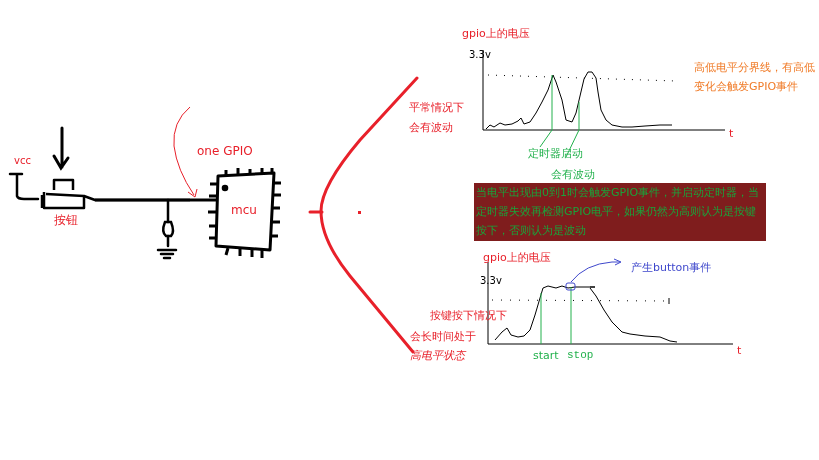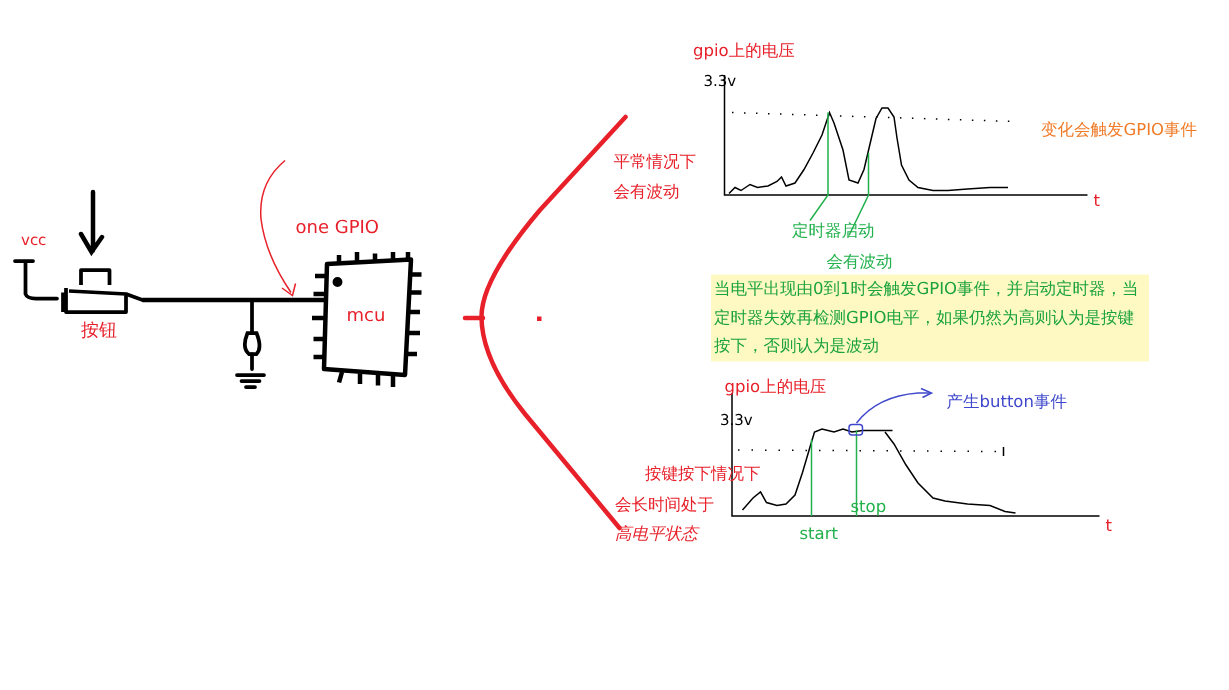--- a/index.html
+++ b/index.html
@@ -7,21 +7,21 @@
            font-family: "DejaVu Sans", "Liberation Sans", sans-serif; }
     .canvas { position: absolute; left: 0; top: 0; width: 819px; height: 460px; }
     .lbl { position: absolute; font-size: 11px; line-height: 13px; white-space: nowrap; }
     .red { color: #e8202a; }
     .orange { color: #f07a26; }
     .green { color: #22b14c; }
     .blue { color: #3f48cc; }
     .black { color: #000000; text-align: right; }
     .note {
       position: absolute; left: 474px; top: 183px; width: 292px; height: 58px;
-      background: #fef9c3; color: #1aa33a; font-size: 11px; line-height: 19px;
+      background: #7f1d1d; color: #1aa33a; font-size: 11px; line-height: 19px;
       padding: 0 2px; box-sizing: border-box; white-space: normal; word-break: break-all;
     }
     svg { position: absolute; left: 0; top: 0; }
   </style>
 </head>
 <body>
 
 <div class="canvas">
 
   <svg width="819" height="460" viewBox="0 0 819 460">
@@ -104,28 +104,29 @@
   <span class="lbl red" style="left:14px; top:154px; font-size:10px;">vcc</span>
   <span class="lbl red" style="left:54px; top:214px; font-size:12px;">按钮</span>
   <span class="lbl red" style="left:197px; top:101px; font-size:12px;margin-top:44px;">one GPIO</span>
   <span class="lbl red" style="left:231px; top:204px; font-size:12px;">mcu</span>
 
   <span class="lbl red" style="left:462px; top:27px;">gpio上的电压</span>
   <span class="lbl black" style="left:469px; top:48px; font-size:10px;">3.3v</span>
   <span class="lbl red" style="left:729px; top:127px;">t</span>
   <span class="lbl red" style="left:409px; top:101px;">平常情况下</span>
   <span class="lbl red" style="left:409px; top:121px;">会有波动</span>
+  <span class="lbl orange" style="left:694px; top:61px;">高低电平分界线，有高低</span>
   <span class="lbl orange" style="left:694px; top:80px;">变化会触发GPIO事件</span>
   <span class="lbl green" style="left:528px; top:147px;">定时器启动</span>
   <span class="lbl green" style="left:551px; top:168px;">会有波动</span>
 
   <div class="note">当电平出现由0到1时会触发GPIO事件，并启动定时器，当定时器失效再检测GPIO电平，如果仍然为高则认为是按键按下，否则认为是波动</div>
 
   <span class="lbl red" style="left:483px; top:251px;">gpio上的电压</span>
   <span class="lbl black" style="left:480px; top:274px; font-size:10px;">3.3v</span>
   <span class="lbl red" style="left:737px; top:344px;">t</span>
   <span class="lbl red" style="left:410px; top:309px;margin-left:20px;">按键按下情况下</span>
   <span class="lbl red" style="left:410px; top:330px;">会长时间处于</span>
   <span class="lbl red" style="left:410px; top:349px;font-style:italic;">高电平状态</span>
   <span class="lbl blue" style="left:631px; top:261px;">产生button事件</span>
   <span class="lbl green" style="left:533px; top:349px;">start</span>
-  <span class="lbl green" style="left:567px; top:331px;">stop</span>
+  <span class="lbl green" style="left:567px; top:349px;font-family:Liberation Mono, monospace;">stop</span>
 </div>
 
 </body></html>

